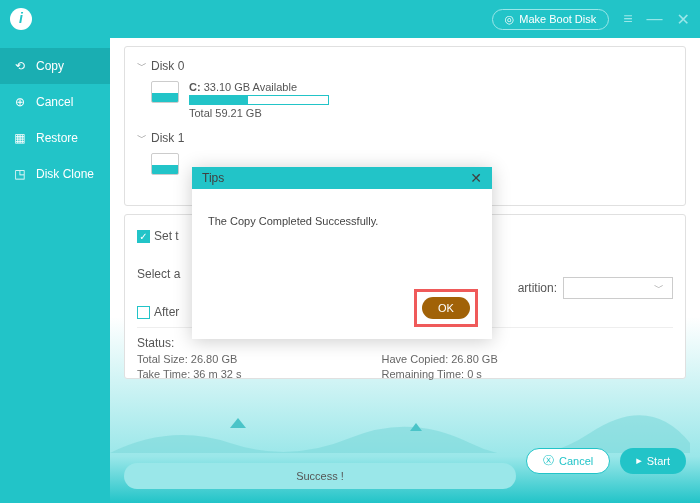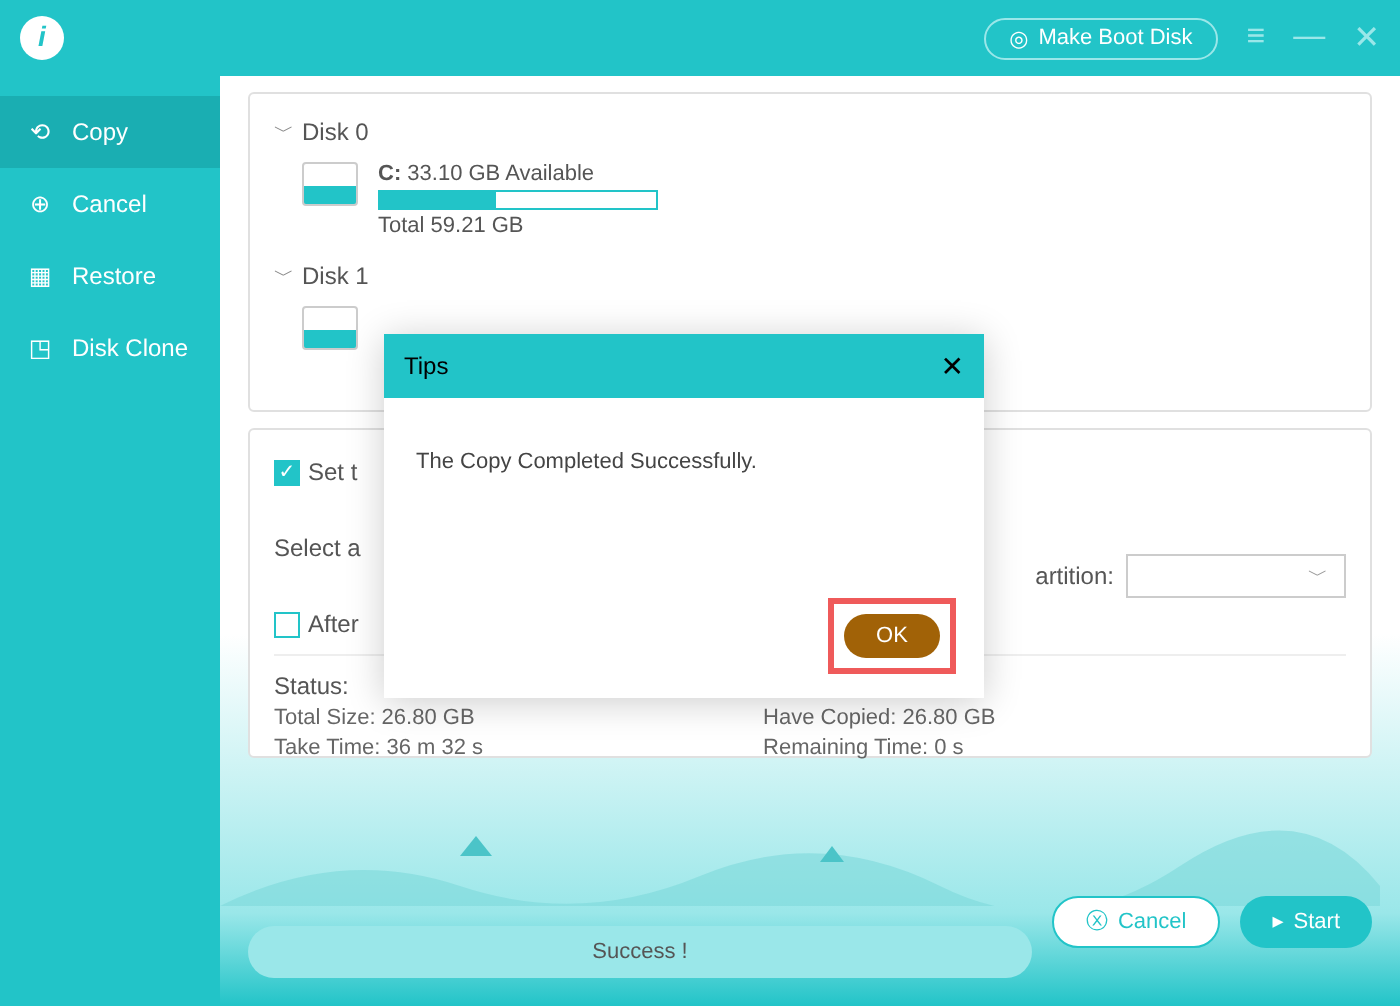--- a/index.html
+++ b/index.html
@@ -34,21 +34,21 @@
   hr { border: none; border-top: 1px solid #eee; margin: 8px 0; }
   .status-grid { display: flex; gap: 140px; font-size: 11px; color: #666; }
   .status-col div { margin: 3px 0; }
   .footer { position: absolute; left: 14px; right: 14px; bottom: 14px; display: flex; align-items: center; gap: 10px; }
   .progress { flex: 1; height: 26px; border-radius: 13px; background: #9ae7e9; color: #555; font-size: 11px; display: flex; align-items: center; justify-content: center; margin-top: 31px; }
   .fbtn { height: 26px; border-radius: 13px; padding: 0 16px; font-size: 11px; display: flex; align-items: center; gap: 5px; cursor: pointer; }
   .cancel { border: 1px solid #22c4c8; color: #22c4c8; background: #fff; }
   .start { background: #22c4c8; color: #fff; }
   
   .modal { position: absolute; left: 192px; top: 167px; width: 300px; background: #fff; box-shadow: 0 2px 18px rgba(0,0,0,0.2); }
-  .modal-h { background: #22c4c8; color: #000000; height: 32px; display: flex; align-items: center; padding: 0 10px; font-size: 12px; }
+  .modal-h { background: #22c4c8; color: #404040; height: 22px; display: flex; align-items: center; padding: 0 10px; font-size: 12px; }
   .modal-x { margin-left: auto; cursor: pointer; font-size: 14px; }
   .modal-b { padding: 26px 16px 16px 16px; font-size: 11px; color: #444; height: 150px; position: relative; }
   .ok-wrap { position: absolute; right: 14px; bottom: 12px; border: 3px solid #ef5a5a; padding: 5px; }
   .ok-btn { background: #a16207; color: #fff; border-radius: 12px; height: 22px; width: 48px; display: flex; align-items: center; justify-content: center; font-size: 11px; cursor: pointer; }
   .hills { position: absolute; left: 0; right: 0; bottom: 50px; height: 40px; pointer-events: none; }
 </style>
 </head>
 <body>
 
 <div class="app">

